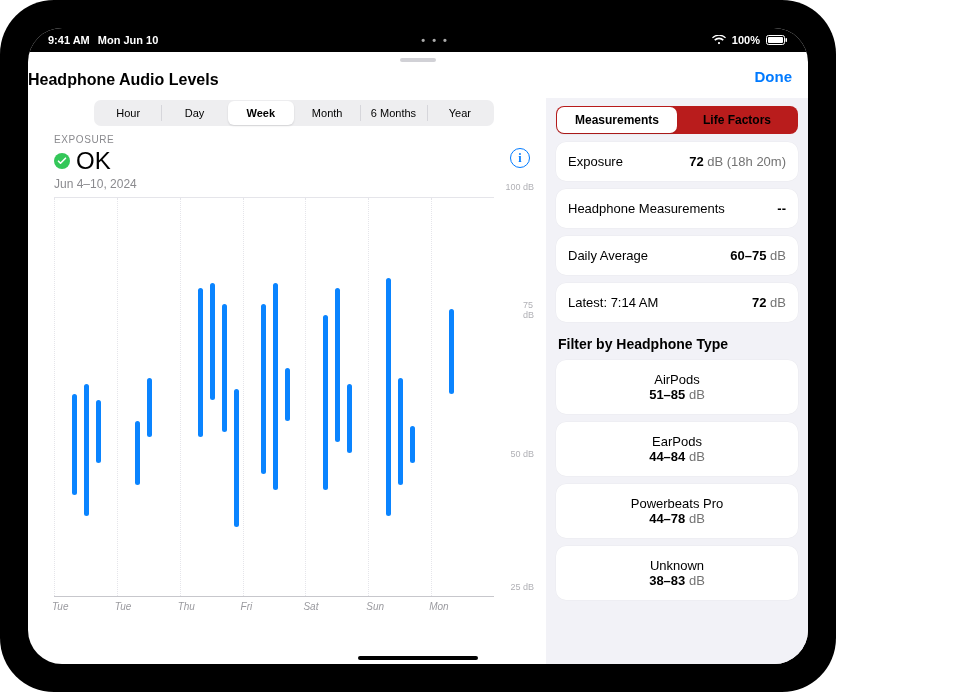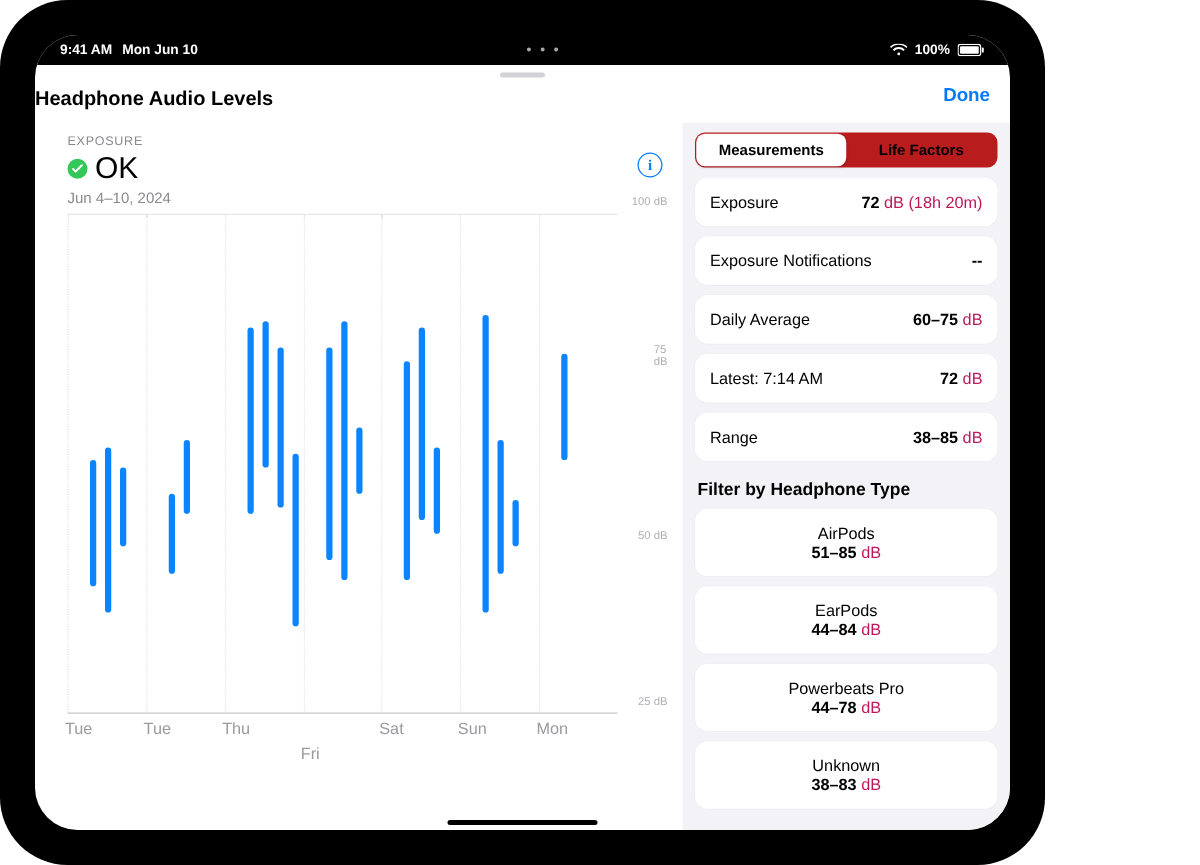--- a/index.html
+++ b/index.html
@@ -128,21 +128,21 @@
   }
   .day-col {
     position:absolute; top:0; bottom:0;
     border-left:1px dotted #e5e5ea;
   }
   .bar {
     position:absolute; width:5px; border-radius:3px; background:#0a84ff;
   }
   .x-axis {
     position:absolute; left:0; right:40px; bottom:0; height:18px;
-    font-size:13px; color:#9a9a9f;
+    font-size:10px; color:#9a9a9f;font-style:italic;
   }
   .x-label { position:absolute; top:2px; transform:translateX(-2px); }
   
   .side-seg {
     height:28px; background:#b91c1c; border-radius:8px;
     display:flex; padding:1px; font-size:12px; font-weight:600; color:#000;
   }
   .side-seg .sseg {
     flex:1; display:flex; align-items:center; justify-content:center; cursor:pointer;
     color:#000;
@@ -151,21 +151,21 @@
     background:#fff; border-radius:7px; box-shadow:0 1px 2px rgba(0,0,0,0.12);
   }
   .metric-card {
     background:#fff; border-radius:10px; margin-top:8px;
     padding:12px 12px; display:flex; align-items:center; justify-content:space-between;
     font-size:13px;
     box-shadow: 0 0 0 0.5px rgba(0,0,0,0.03);
   }
   .metric-card .label { color:#000; }
   .metric-card .value { color:#000; font-weight:600; }
-  .metric-card .value .unit { color:#be185d; font-weight:500; }
+  .metric-card .value .unit { color:#737373; font-weight:500; }
   .section-heading {
     margin:14px 2px 2px; font-size:14px; font-weight:700; color:#000;
   }
   .filter-card { cursor:pointer;flex-direction:column; }
 </style>
 </head>
 <body>
 
 <div class="device">
   <div class="screen">
@@ -197,20 +197,28 @@
       <div class="sheet-handle"></div>
 
       <div class="header">
         <span class="header-title">Headphone Audio Levels</span>
         <span class="done-btn">Done</span>
       </div>
 
       <div class="body">
         <div class="main">
 
+          <div class="segmented" id="time-seg">
+              <div class="seg">Hour</div>
+              <div class="seg">Day</div>
+              <div class="seg selected">Week</div>
+              <div class="seg">Month</div>
+              <div class="seg">6 Months</div>
+              <div class="seg">Year</div>
+            </div>
 
           <div class="exposure-block">
             <div class="exposure-label">EXPOSURE</div>
             <div class="exposure-status">
               <span class="check-badge">
                 <svg width="10" height="10" viewBox="0 0 10 10">
                     <path d="M1.5 5.2l2 2 5-5" stroke="#fff" stroke-width="1.6" fill="none" stroke-linecap="round" stroke-linejoin="round"></path>
                   </svg>
               </span>
               <span class="ok-text">OK</span>
@@ -255,54 +263,50 @@
                   <div class="bar" style="left: calc(71.4286% + 18px); bottom: 20%; height: 60%; background: rgb(10, 132, 255);"></div>
                   <div class="bar" style="left: calc(71.4286% + 30px); bottom: 28%; height: 26.6667%; background: rgb(10, 132, 255);"></div>
                   <div class="bar" style="left: calc(71.4286% + 42px); bottom: 33.3333%; height: 9.33333%; background: rgb(10, 132, 255);"></div>
                   <div class="bar" style="left: calc(85.7143% + 18px); bottom: 50.6667%; height: 21.3333%; background: rgb(10, 132, 255);"></div>
                 </div>
             </div>
             <div class="x-axis" id="x-axis">
                 <span class="x-label" style="left: 0%;">Tue</span>
                 <span class="x-label" style="left: 14.2857%;">Tue</span>
                 <span class="x-label" style="left: 28.5714%;">Thu</span>
-                <span class="x-label" style="left: 42.8571%; margin-top: 20px;">Fri</span>
+                <span class="x-label" style="left: 42.8571%;">Fri</span>
                 <span class="x-label" style="left: 57.1429%;">Sat</span>
                 <span class="x-label" style="left: 71.4286%;">Sun</span>
                 <span class="x-label" style="left: 85.7143%;">Mon</span>
               </div>
           </div>
 
         </div>
 
         <div class="side">
           <div class="side-seg" id="side-seg">
               <div class="sseg selected">Measurements</div>
               <div class="sseg">Life Factors</div>
             </div>
           <div id="metrics">
               <div class="metric-card">
                 <span class="label">Exposure</span>
                 <span class="value">72 <span class="unit">dB (18h 20m)</span></span>
               </div>
               <div class="metric-card">
-                <span class="label">Exposure Notifications</span>
+                <span class="label">Headphone Measurements</span>
                 <span class="value">--</span>
               </div>
               <div class="metric-card">
                 <span class="label">Daily Average</span>
                 <span class="value">60–75 <span class="unit">dB</span></span>
               </div>
               <div class="metric-card">
                 <span class="label">Latest: 7:14 AM</span>
                 <span class="value">72 <span class="unit">dB</span></span>
-              </div>
-              <div class="metric-card">
-                <span class="label">Range</span>
-                <span class="value">38–85 <span class="unit">dB</span></span>
               </div>
             </div>
           <div class="section-heading">Filter by Headphone Type</div>
           <div id="filters">
               <div class="metric-card filter-card">
                 <span class="label">AirPods</span>
                 <span class="value">51–85 <span class="unit">dB</span></span>
               </div>
               <div class="metric-card filter-card">
                 <span class="label">EarPods</span>

